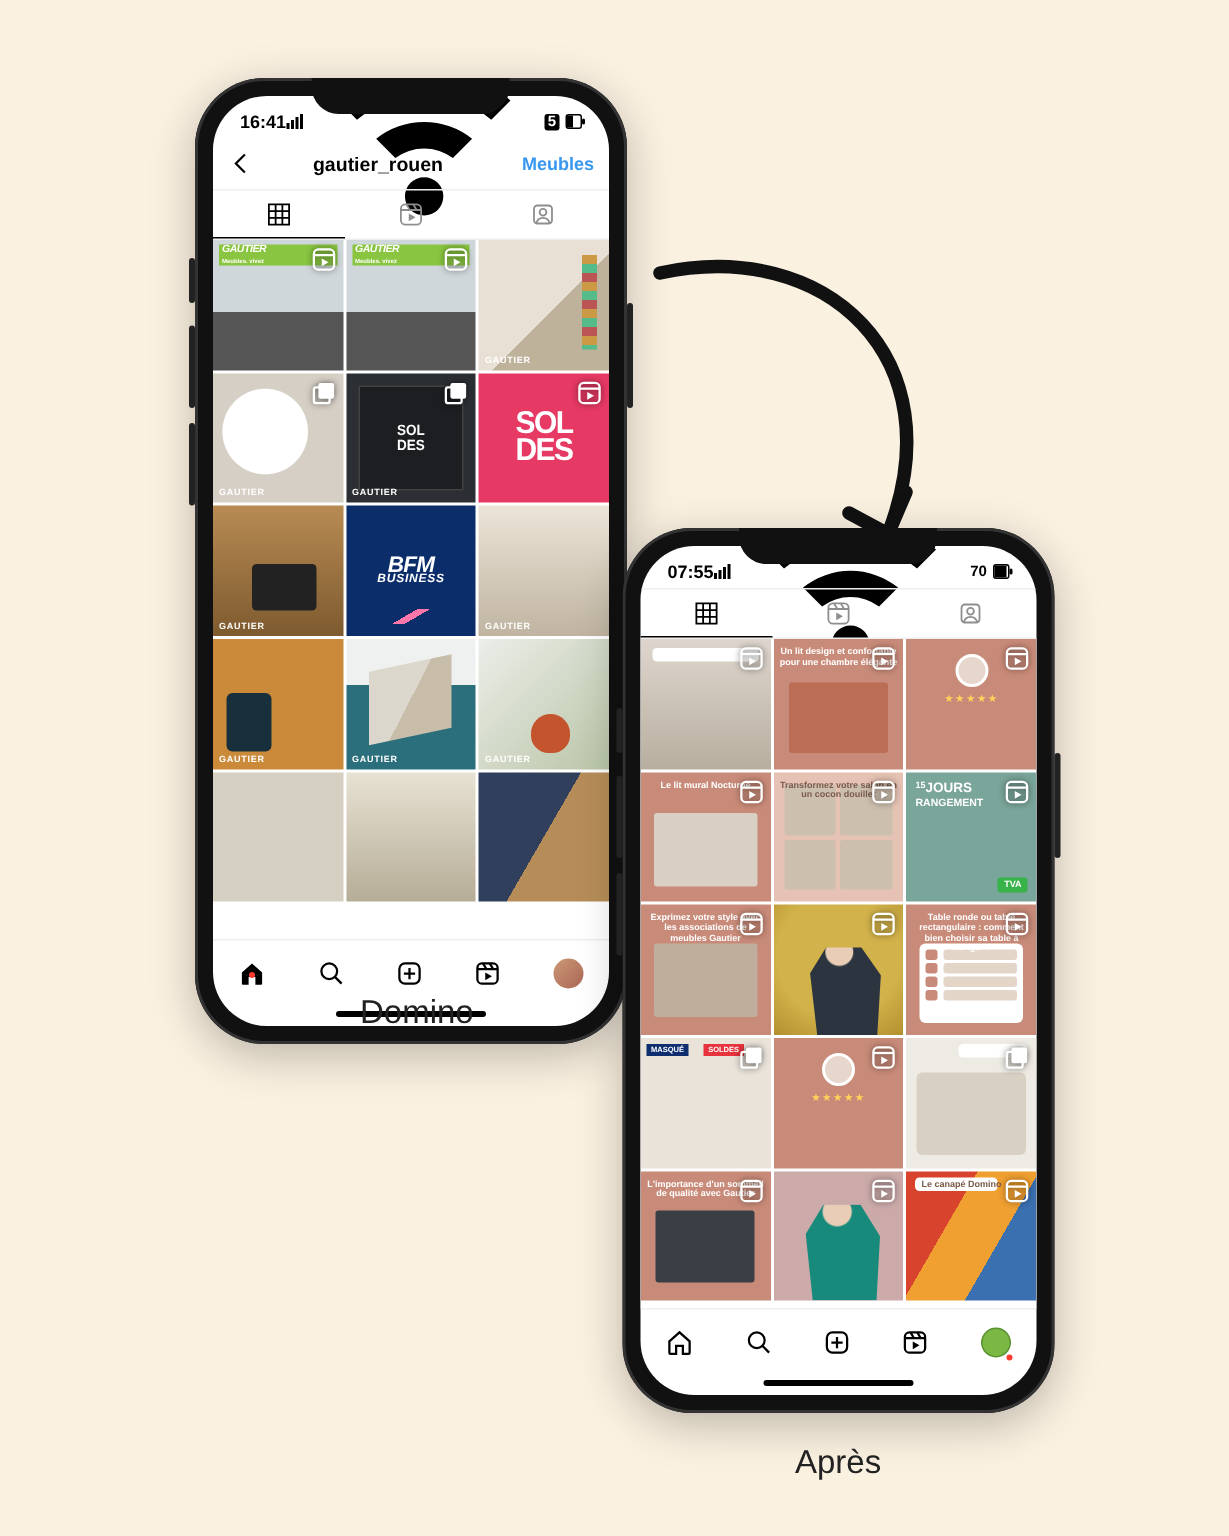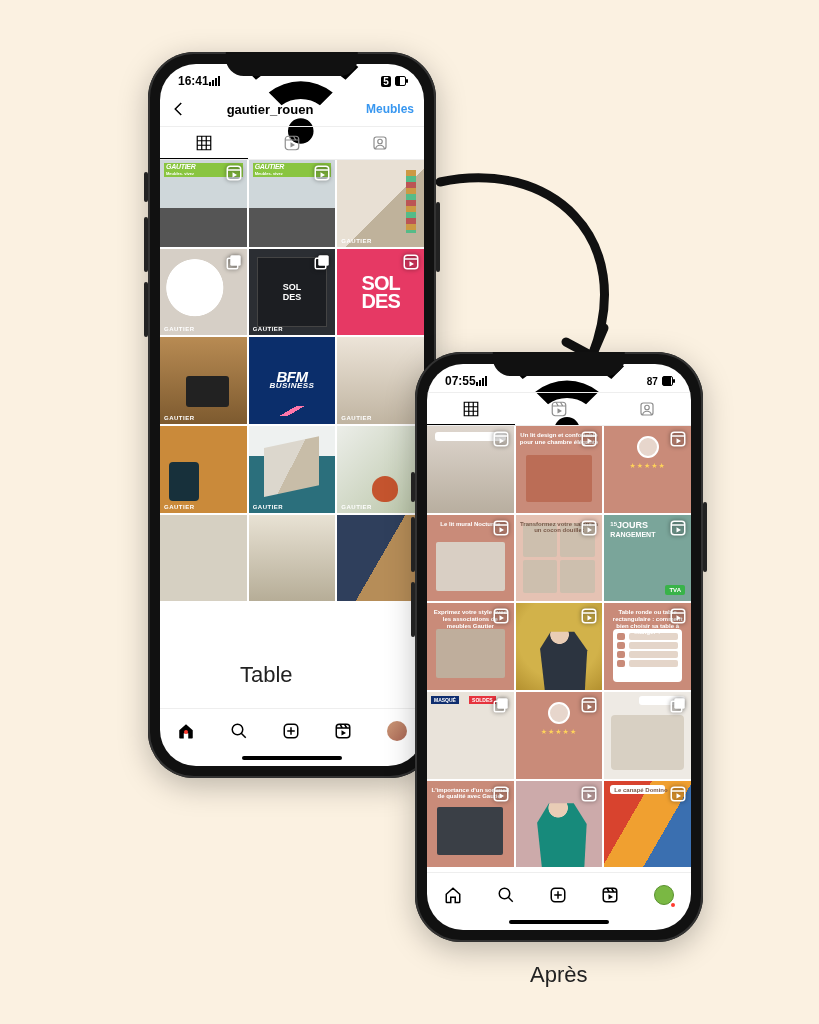--- a/index.html
+++ b/index.html
@@ -31,21 +31,21 @@
     width:46%;height:24px;background:var(--phone-black);
     border-bottom-left-radius:18px;border-bottom-right-radius:18px;z-index:5;
   }
   .screen{
     position:relative;width:100%;height:100%;
     background:var(--screen-bg);border-radius:36px;overflow:hidden;
     display:flex;flex-direction:column;
   }
 
   
-  .phone-a{top:52px;left:130px;width:288px;height:726px;margin-left:18px;}
+  .phone-a{top:52px;left:130px;width:288px;height:644px;}
   .phone-a .btn-side.r1{right:-4px;top:150px;width:4px;height:70px;}
   .phone-a .btn-side.l1{left:-4px;top:120px;width:4px;height:30px;}
   .phone-a .btn-side.l2{left:-4px;top:165px;width:4px;height:55px;}
   .phone-a .btn-side.l3{left:-4px;top:230px;width:4px;height:55px;}
 
   .phone-b{top:352px;left:415px;width:288px;height:590px;}
   .phone-b .btn-side.r1{right:-4px;top:150px;width:4px;height:70px;}
   .phone-b .btn-side.l1{left:-4px;top:120px;width:4px;height:30px;}
   .phone-b .btn-side.l2{left:-4px;top:165px;width:4px;height:55px;}
   .phone-b .btn-side.l3{left:-4px;top:230px;width:4px;height:55px;}
@@ -362,42 +362,42 @@
             <rect x="3" y="3" width="18" height="18" rx="4" fill="none" stroke="#000" stroke-width="2"></rect>
             <path stroke="#000" stroke-width="2" d="M3 8h18M8 3l3 5M14 3l3 5"></path>
             <path fill="#000" d="M10 11l6 3.5-6 3.5z"></path>
           </svg>
         </span>
       <span class="avatar-nav"></span>
     </div>
     <div class="hind"></div>
   </div>
 </div>
-<div class="caption cap-a">Table</div>
+<div class="caption cap-a">Domino</div>
 
 <div class="phone phone-b">
   <span class="btn-side r1"></span>
     <span class="btn-side l1"></span>
     <span class="btn-side l2"></span>
     <span class="btn-side l3"></span>
   <div class="notch"></div>
   <div class="screen">
     <div class="sbar">
       <span>07:55</span>
       <span class="ind">
         <span class="sig">
             <i></i>
             <i></i>
             <i></i>
             <i></i>
           </span>
         <span><svg viewBox="0 0 24 24">
               <path fill="#000" d="M12 18a2 2 0 100 4 2 2 0 000-4zm-5-4a8 8 0 0110 0l-2 2a5 5 0 00-6 0zM3 10a14 14 0 0118 0l-2 2a11 11 0 00-14 0z"></path>
             </svg></span>
-        <span style="font-size:10px;">87</span>
+        <span style="font-size:10px;">70</span>
         <span class="batt">
             <i style="width:87%"></i>
           </span>
       </span>
     </div>
 
 
     <div class="tabs">
       <div class="t active">
           <span class="ic">

